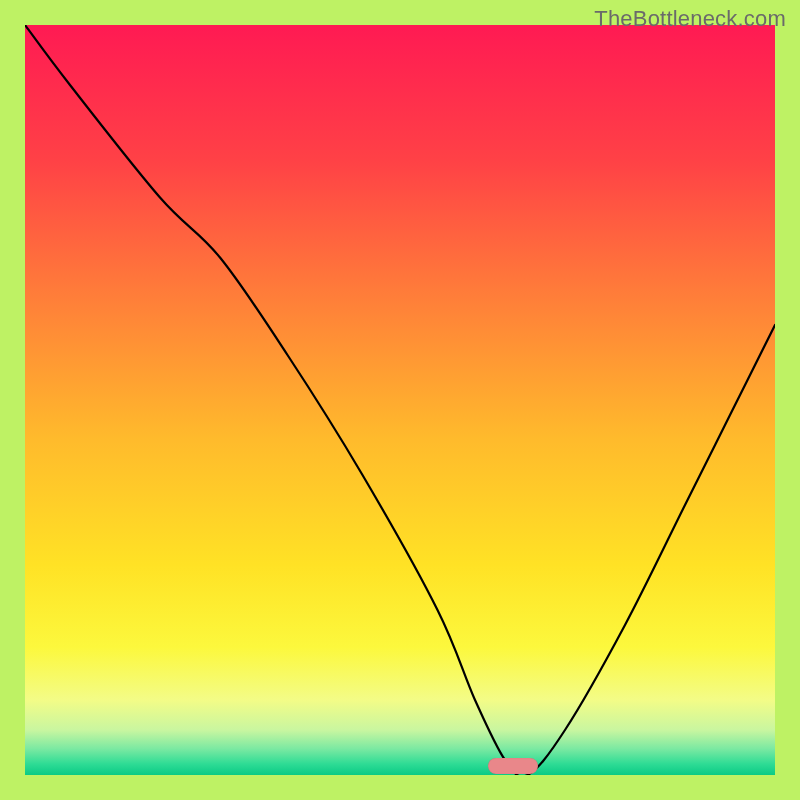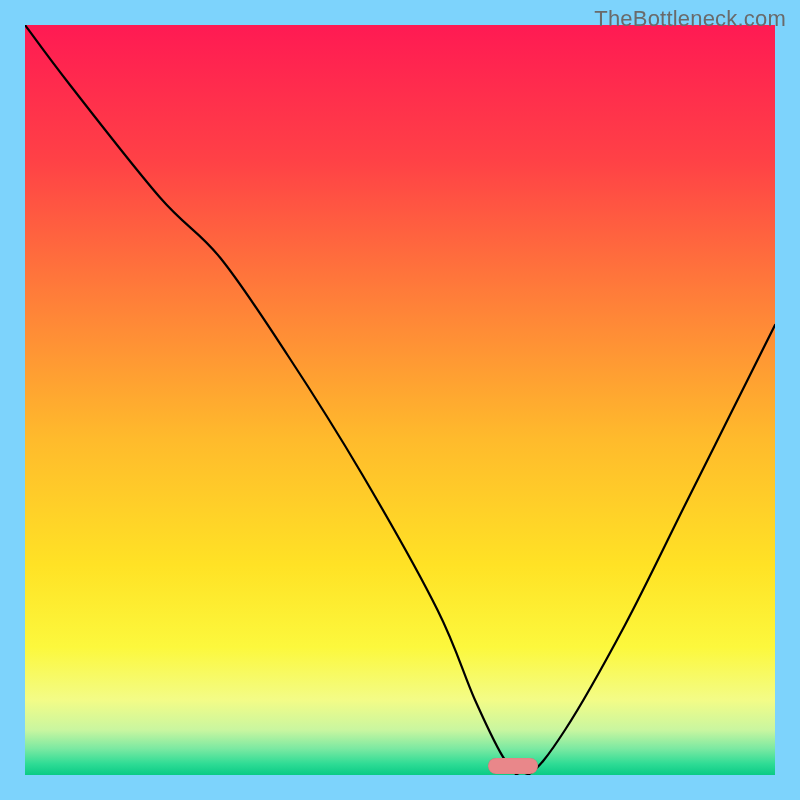--- a/index.html
+++ b/index.html
@@ -8,21 +8,21 @@
     width: 800px;
     height: 800px;
     background: #000;
     overflow: hidden;
     font-family: Arial, Helvetica, sans-serif;
   }
   .frame {
     position: relative;
     width: 800px;
     height: 800px;
-    background: #7dd3fc;
+    background: #bef264;
   }
   .plot-area {
     position: absolute;
     left: 25px;
     top: 25px;
     width: 750px;
     height: 750px;
     overflow: hidden;
   }
   .gradient {

